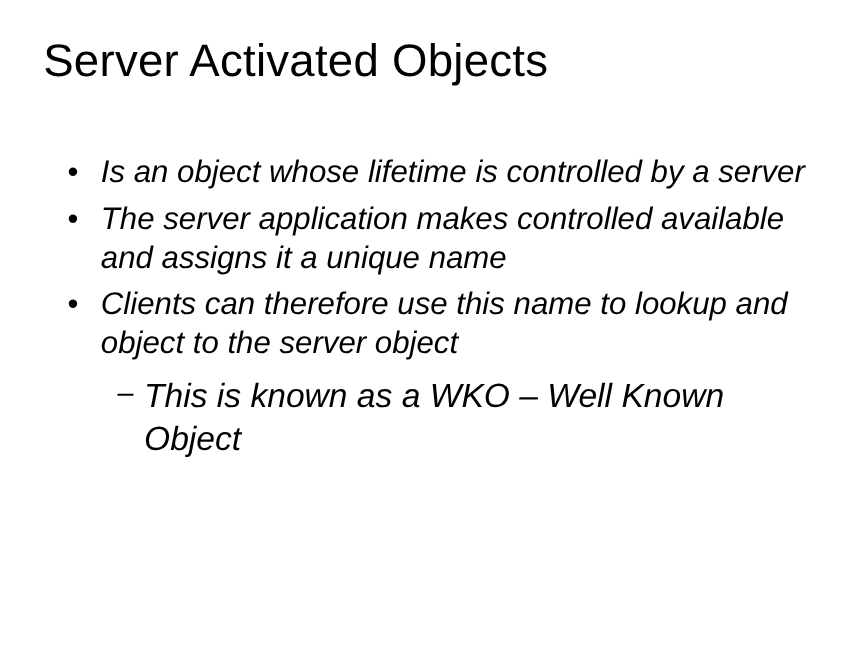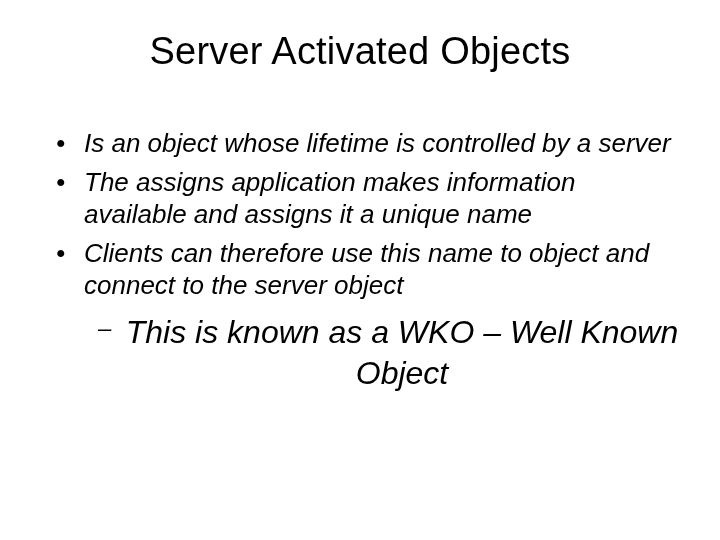--- a/index.html
+++ b/index.html
@@ -1,39 +1,39 @@
 <!DOCTYPE html>
 <html><head>
   <meta charset="utf-8">
   <style>
     * { margin: 0; padding: 0; box-sizing: border-box; }
     html, body { width: 720px; height: 540px; background: #fff; font-family: Arial, Helvetica, sans-serif; color: #000; }
     .slide { width: 720px; height: 540px; padding: 28px 36px; }
-    .title { font-size: 38px; font-weight: 400; text-align: center; margin-top: 2px; margin-bottom: 54px; letter-spacing: 0.2px; }
+    .title { font-size: 38px; font-weight: 400; text-align: left; margin-top: 2px; margin-bottom: 54px; letter-spacing: 0.2px; }
     ul.bullets { list-style: none; padding-left: 20px; }
     ul.bullets > li { position: relative; font-size: 26px; line-height: 1.25; margin-bottom: 6px; padding-left: 28px; font-style: italic; }
     ul.bullets > li::before { content: "•"; position: absolute; left: 0; top: 0; font-size: 26px; }
     ul.sub { list-style: none; margin-top: 10px; padding-left: 14px; }
-    ul.sub > li { position: relative; font-size: 32px; line-height: 1.3; padding-left: 22px; text-align: center; }
+    ul.sub > li { position: relative; font-size: 28px; line-height: 1.3; padding-left: 22px; }
     ul.sub > li::before { content: "–"; position: absolute; left: 0; top: 0; font-size: 24px; }
   </style>
 </head>
 <body>
 
 <div class="slide">
   <h1 class="title">Server Activated Objects</h1>
   <ul class="bullets">
     <li>
       <span>Is an object whose lifetime is controlled by a server</span>
     </li>
     <li>
-      <span>The assigns application makes information available and assigns it a unique name</span>
+      <span>The server application makes controlled available and assigns it a unique name</span>
     </li>
     <li>
-      <span>Clients can therefore use this name to object and connect to the server object</span>
+      <span>Clients can therefore use this name to lookup and object to the server object</span>
       <ul class="sub">
         <li>
           <span>This is known as a WKO – Well Known Object</span>
         </li>
       </ul>
     </li>
   </ul>
 </div>
 
 </body></html>

